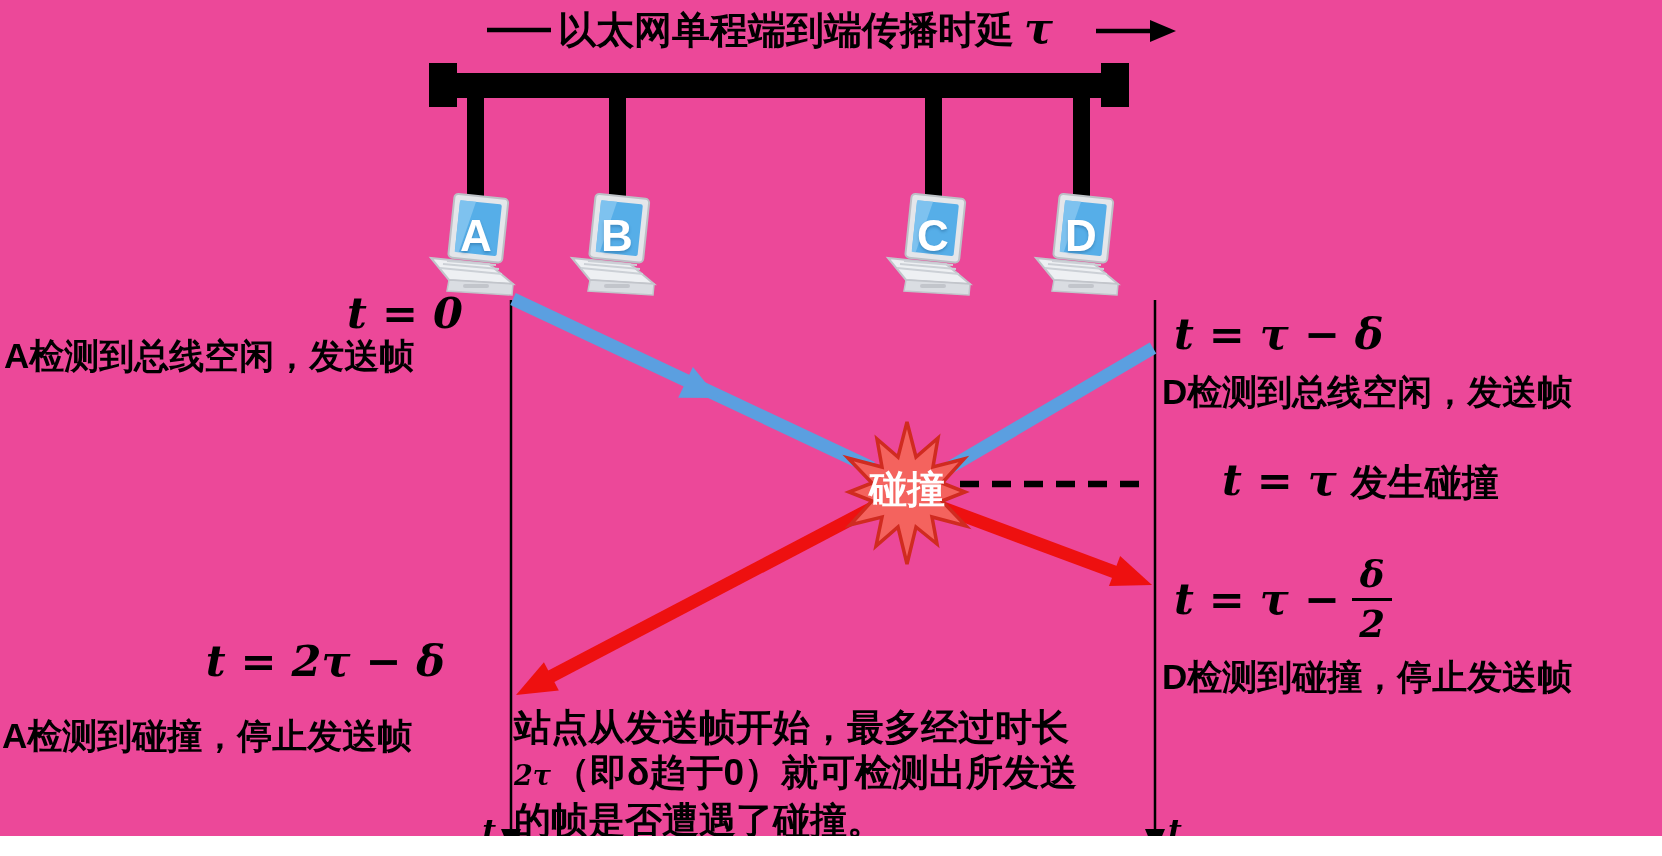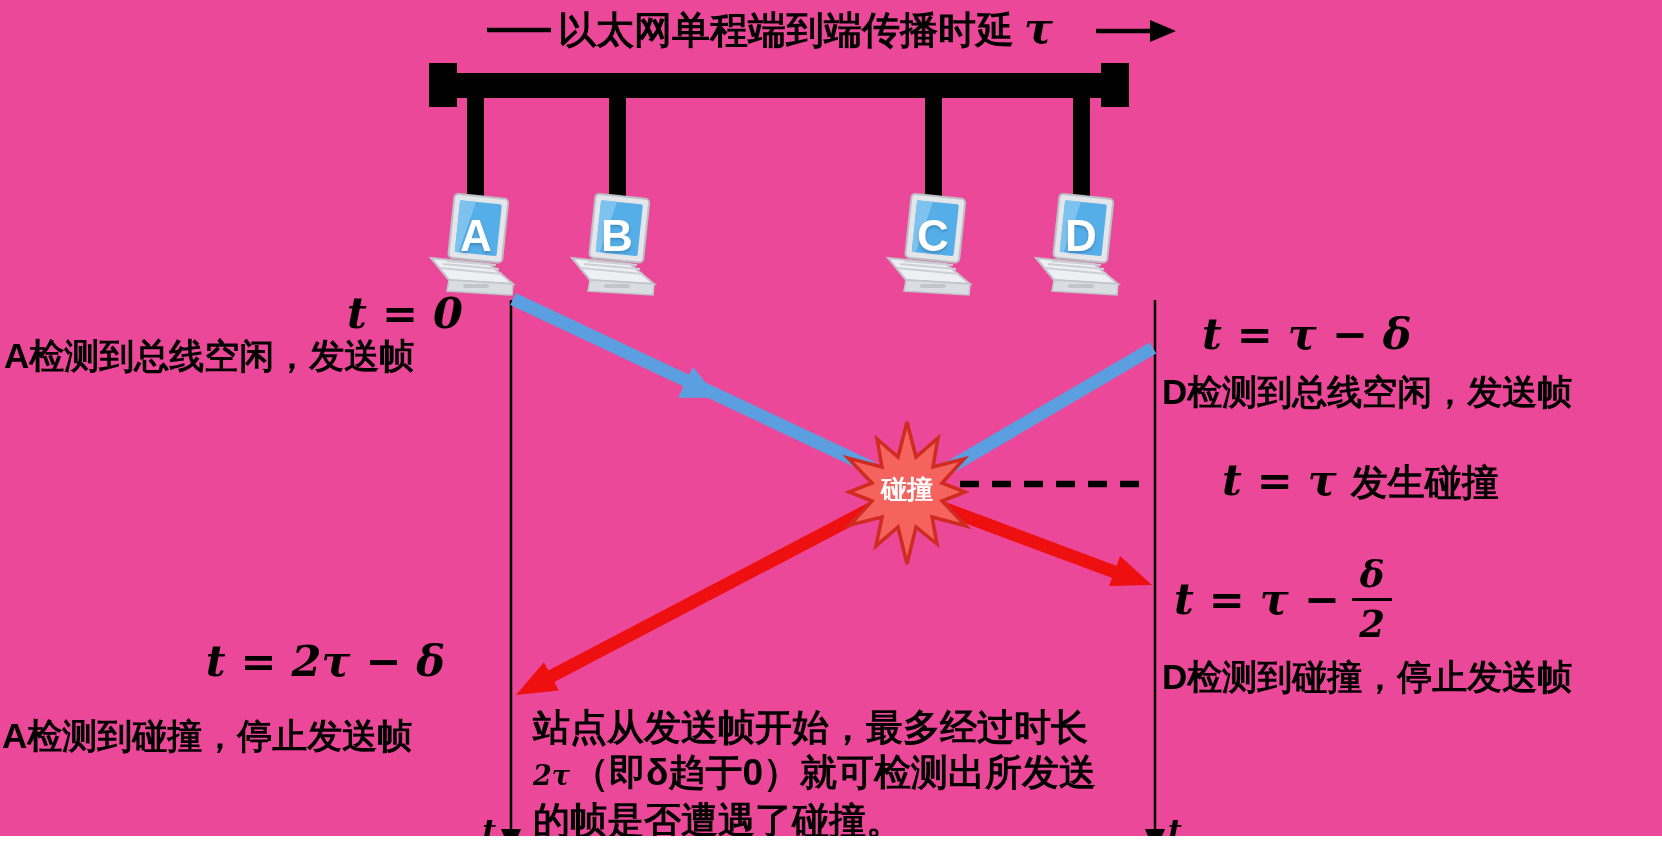--- a/index.html
+++ b/index.html
@@ -7,34 +7,34 @@
          font-family:"Liberation Sans",sans-serif;overflow:hidden;color:#000;}
   .abs{position:absolute;}
   .cjk{font-weight:700;color:#000;white-space:nowrap;}
   .math{font-family:"DejaVu Serif",serif;font-style:italic;font-weight:600;white-space:nowrap;}
   .title-row{display:flex;align-items:baseline;gap:10px;}
   .title-label{font-size:38px;font-weight:700;}
   .title-tau{font-size:43px;}
   .t0{font-size:43px;width:150px;text-align:center;}
   .desc{font-size:35px;}
   .time-lg{font-size:43px;}
-  .right-col{white-space:nowrap;margin-left:28px;}
+  .right-col{white-space:nowrap;}
   .collision-row{display:flex;align-items:baseline;gap:14px;margin-left:48px;}
   .collision-row .cjk{font-size:37px;}
   .frac-row{display:flex;align-items:center;gap:12px;height:112px;}
   .frac{display:inline-flex;flex-direction:column;align-items:center;
         font-family:"DejaVu Serif",serif;font-style:italic;font-weight:600;
         font-size:37px;line-height:1.15;}
   .frac .num{border-bottom:3px solid #000;padding:0 8px 2px 8px;}
   .frac .den{padding-top:2px;}
   .axis-t{font-family:"DejaVu Serif",serif;font-style:italic;font-weight:700;font-size:30px;}
   .station-letter{width:60px;text-align:center;font-size:44px;font-weight:700;color:#fff;
                   text-shadow:0 2px 3px rgba(25,85,135,0.4);}
-  .star-label{width:128px;text-align:center;font-size:26px;font-weight:700;color:#fff;margin-top:8px;}
-  .note{line-height:45px;font-size:37px;font-weight:700;white-space:nowrap;margin-left:19px;}
+  .star-label{width:128px;text-align:center;font-size:38px;font-weight:700;color:#fff;}
+  .note{line-height:45px;font-size:37px;font-weight:700;white-space:nowrap;}
   .note-math{font-family:"DejaVu Serif",serif;font-style:italic;font-weight:700;font-size:27px;padding-right:2px;}
 </style>
 </head>
 <body>
 
 <div id="stage">
 
   <svg class="abs" style="left:0;top:0" width="1662" height="856" viewBox="0 0 1662 856">
     <defs>
       <g id="laptop">

